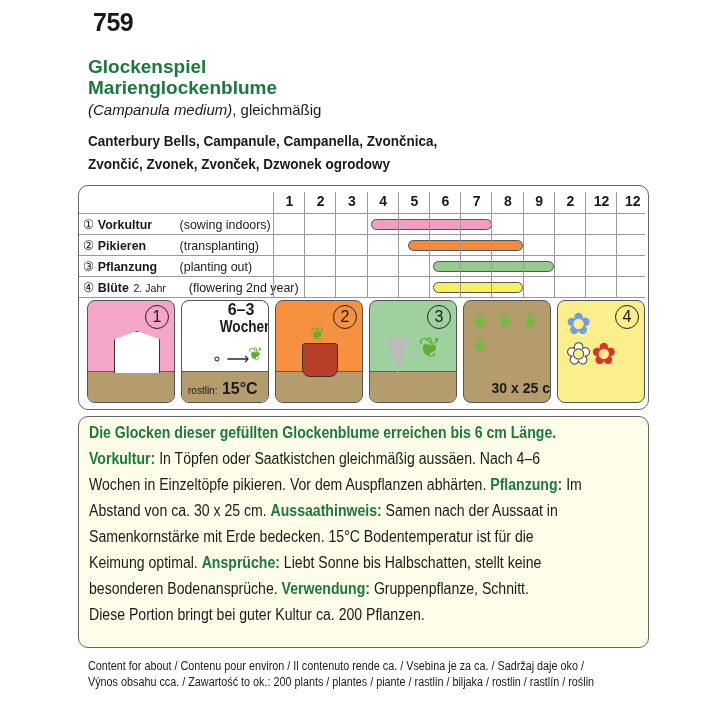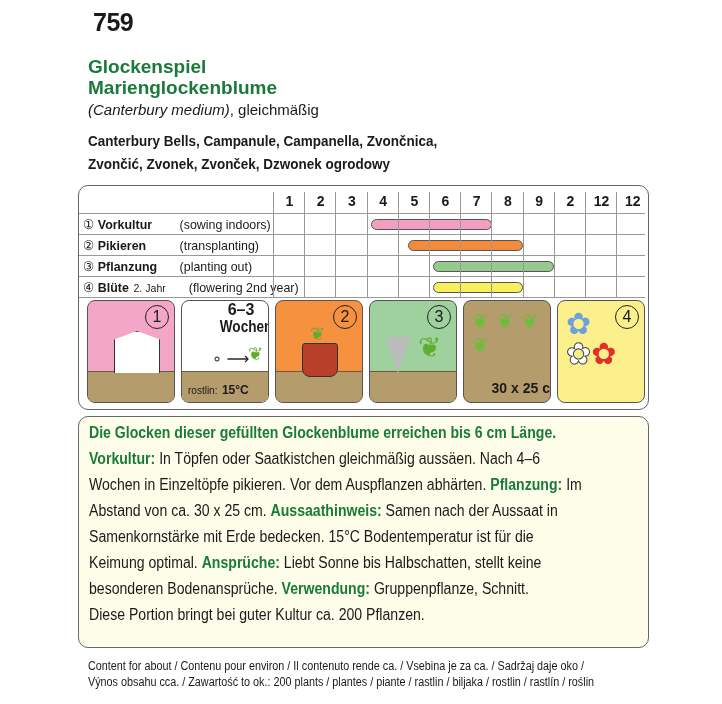--- a/index.html
+++ b/index.html
@@ -28,21 +28,21 @@
   .dline { position:absolute; left:10px; font-size:16px; line-height:26px; white-space:nowrap; transform:scaleX(0.88); transform-origin:left; }
   .g { color:#1a7a3a; font-weight:bold; }
   .foot { left:88px; font-size:12px; line-height:15px; white-space:nowrap; transform:scaleX(0.9); transform-origin:left; }
 </style>
 </head>
 <body>
 
 <div class="abs num">759</div>
 <div class="abs t1">Glockenspiel</div>
 <div class="abs t2">Marienglockenblume</div>
-<div class="abs latin"><i>(Canterbury medium)</i><span>, gleichmäßig</span></div>
+<div class="abs latin"><i>(Campanula medium)</i><span>, gleichmäßig</span></div>
 <div class="abs names" style="top:131px">Canterbury Bells, Campanule, Campanella, Zvončnica,</div>
 <div class="abs names" style="top:154px">Zvončić, Zvonek, Zvonček, Dzwonek ogrodowy</div>
 
 <div class="abs frame">
   <div class="grid" id="grid">
       <div class="mh" style="left: 195px; top: 0px;">1</div>
       <div class="mh" style="left: 226.2px; top: 0px;">2</div>
       <div class="mh" style="left: 257.4px; top: 0px;">3</div>
       <div class="mh" style="left: 288.6px; top: 0px;">4</div>
       <div class="mh" style="left: 319.8px; top: 0px;">5</div>
@@ -88,21 +88,21 @@
         <div class="soil" style="height: 30px;"></div>
         <div class="circ" style="font-size: 0px;"><span style="font-size: 16px;">1</span></div>
         <div style="position: absolute; left: 26px; top: 30px; width: 44px; height: 41px; background: rgb(255, 255, 255); border-top: 1.5px solid rgb(51, 51, 51); border-right: 1.5px solid rgb(51, 51, 51); border-left: 1.5px solid rgb(51, 51, 51); border-image: initial; border-bottom: none; clip-path: polygon(0px 20%, 50% 0px, 100% 20%, 100% 100%, 0px 100%);"></div>
       </div>
       <div class="tile" style="left: 102px; background: rgb(255, 255, 255);">
         <div class="soil" style="height: 30px;"></div>
         <div style="position: absolute; left: 34px; top: 0px; font-weight: bold; font-size: 16px; line-height: 17px; text-align: center; width: 50px;">
           <div>6–3</div>
           <div style="transform:scaleX(0.85)">Wochen</div>
         </div>
-        <div style="position: absolute; left: 6px; bottom: 4px; white-space: nowrap;"><span style="font-size:10px">rostlin:</span> <span style="font-size:12px;font-weight:bold">15°C</span></div>
+        <div style="position: absolute; left: 6px; bottom: 4px; white-space: nowrap;"><span style="font-size:10px">rostlin:</span> <span style="font-size:16px;font-weight:bold">15°C</span></div>
         <div style="position: absolute; left: 30px; top: 48px; font-size: 16px; color: rgb(42, 42, 42);">∘ ⟶</div>
         <div style="position: absolute; left: 66px; top: 42px; font-size: 18px; color: rgb(95, 174, 46);">❦</div>
       </div>
       <div class="tile" style="left: 196px; background: rgb(245, 145, 63);">
         <div class="soil" style="height: 30px;"></div>
         <div class="circ" style="font-size: 0px;"><span style="font-size: 16px;">2</span></div>
         <div style="position: absolute; left: 26px; top: 42px; width: 34px; height: 32px; background: rgb(184, 64, 42); border: 1.5px solid rgb(51, 51, 51); border-radius: 3px 3px 8px 8px;"></div>
         <div style="position: absolute; left: 34px; top: 22px; font-size: 18px; color: rgb(95, 174, 46);">❦</div>
       </div>
       <div class="tile" style="left: 290px; background: rgb(159, 209, 159);">

